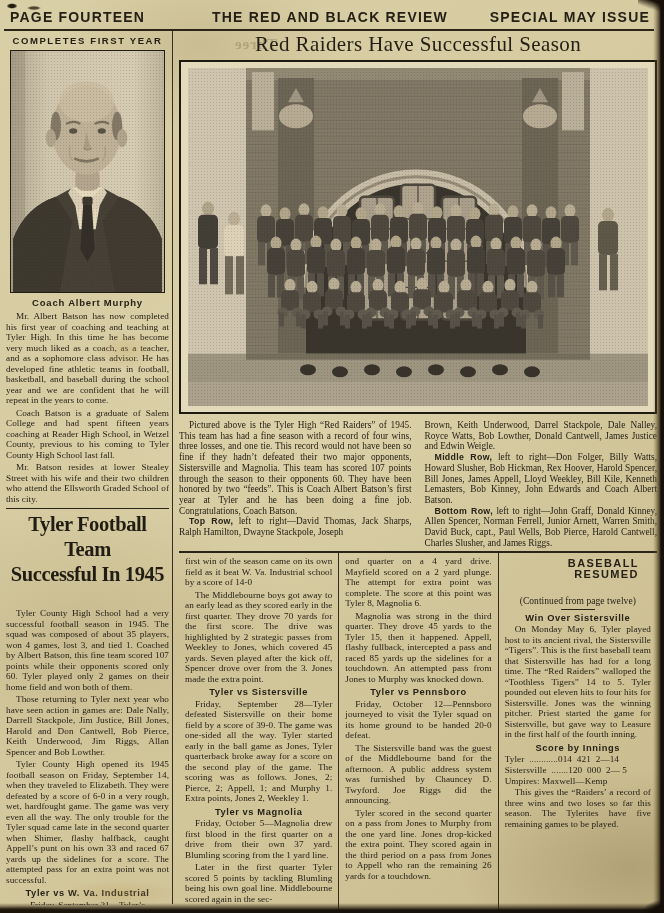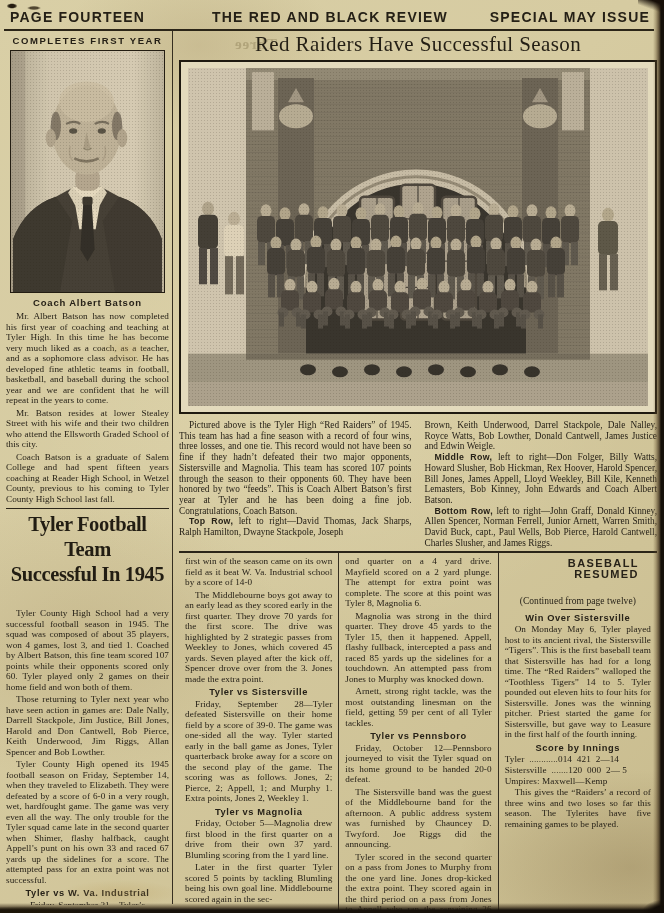--- a/index.html
+++ b/index.html
@@ -144,26 +144,26 @@
         <ellipse cx="61" cy="79" rx="4" ry="2.6" fill="#4f4a3c"></ellipse>
         <ellipse cx="89" cy="79" rx="4" ry="2.6" fill="#4f4a3c"></ellipse>
         <path d="M74,80 L71,96 L78,96 Z" fill="#a1967f"></path>
         <path d="M71,96 q4,3 8,0" stroke="#8a8069" stroke-width="1.5" fill="none"></path>
         <path d="M62,106 q12,6 24,0" stroke="#776d59" stroke-width="2.5" fill="none"></path>
         <path d="M58,94 q-2,8 2,14" stroke="#9c917b" stroke-width="1.5" fill="none" opacity=".7"></path>
         <path d="M92,94 q2,8 -2,14" stroke="#9c917b" stroke-width="1.5" fill="none" opacity=".7"></path>
       </svg>
     </div>
 
-    <div class="photo-cap">Coach Albert Batson</div>
+    <div class="photo-cap">Coach Albert Murphy</div>
 
     <div class="body-txt">
       <p>Mr. Albert Batson has now completed his first year of coaching and teaching at Tyler High. In this time he has become very much liked as a coach, as a teacher, and as a sophomore class advisor. He has developed fine athletic teams in football, basketball, and baseball during the school year and we are confident that he will repeat in the years to come.</p>
+      <p>Coach Batson is a graduate of Salem College and had spent fifteen years coaching at Reader High School, in Wetzel County, previous to his coming to Tyler County High School last fall.</p>
       <p>Mr. Batson resides at lower Stealey Street with his wife and their two children who attend the Ellsworth Graded School of this city.</p>
-      <p>Coach Batson is a graduate of Salem College and had spent fifteen years coaching at Reader High School, in Wetzel County, previous to his coming to Tyler County High School last fall.</p>
     </div>
 
     <hr class="sec-rule">
 
     <div class="big-head">
       <span>Tyler Football Team</span><br>
       <span>Successful In 1945</span>
     </div>
 
     <div class="body-txt">
@@ -345,21 +345,20 @@
         <div class="sub-head">Tyler vs Sistersville</div>
         <p>Friday, September 28—Tyler defeated Sistersville on their home field by a score of 39-0. The game was one-sided all the way. Tyler started early in the ball game as Jones, Tyler quarterback broke away for a score on the second play of the game. The scoring was as follows. Jones, 2; Pierce, 2; Appell, 1; and Murphy 1. Extra points, Jones 2, Weekley 1.</p>
         <div class="sub-head">Tyler vs Magnolia</div>
         <p>Friday, October 5—Magnolia drew first blood in the first quarter on a drive from their own 37 yard. Blumling scoring from the 1 yard line.</p>
         <p>Later in the first quarter Tyler scored 5 points by tackling Blumling being his own goal line. Middlebourne scored again in the sec-</p>
       </div>
 
       <div class="col body-txt">
         <p class="noind">ond quarter on a 4 yard drive. Mayfield scored on a 2 yard plunge. The attempt for extra point was complete. The score at this point was Tyler 8, Magnolia 6.</p>
         <p>Magnolia was strong in the third quarter. They drove 45 yards to the Tyler 15, then it happened. Appell, flashy fullback, intercepted a pass and raced 85 yards up the sidelines for a touchdown. An attempted pass from Jones to Murphy was knocked down.</p>
-        <p>Arnett, strong right tackle, was the most outstanding linesman on the field, getting 59 per cent of all Tyler tackles.</p>
         <div class="sub-head">Tyler vs Pennsboro</div>
         <p>Friday, October 12—Pennsboro journeyed to visit the Tyler squad on its home ground to be handed 20-0 defeat.</p>
         <p>The Sistersville band was the guest of the Middlebourne band for the afternoon. A public address system was furnished by Chauncey D. Twyford. Joe Riggs did the announcing.</p>
         <p>Tyler scored in the second quarter on a pass from Jones to Murphy from the one yard line. Jones drop-kicked the extra point. They scored again in the third period on a pass from Jones to Appell who ran the remaining 26 yards for a touchdown.</p>
       </div>
 
       <div class="col body-txt">
         <div class="bb-head">BASEBALL RESUMED</div>
         <div class="bb-cont">(Continued from page twelve)</div>
         <hr class="bb-div">

